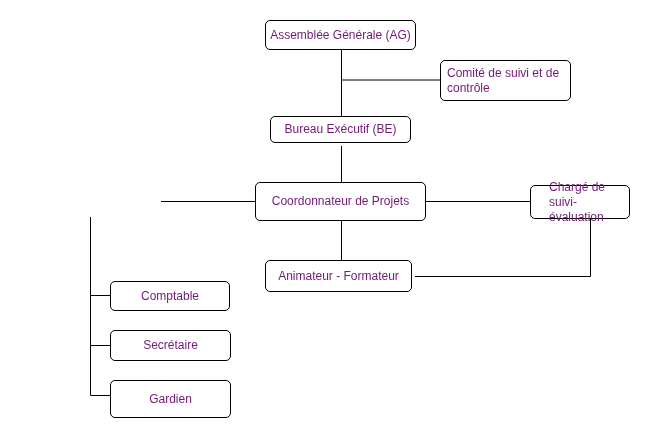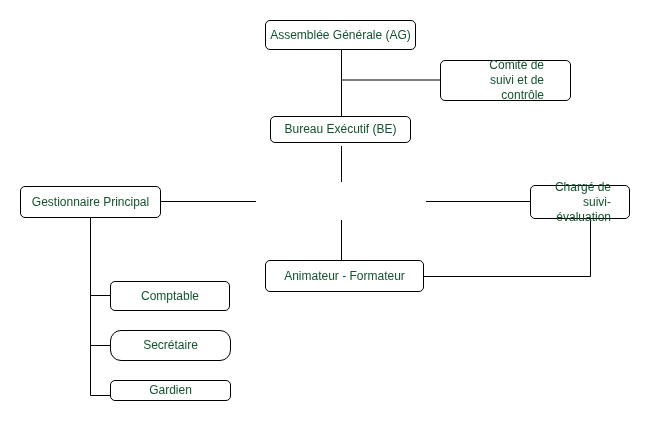--- a/index.html
+++ b/index.html
@@ -1,20 +1,20 @@
 <!DOCTYPE html>
 <html><head>
   <meta charset="utf-8">
   <style>
     html, body { margin:0; padding:0; background:#ffffff; }
     #canvas { position:relative; width:670px; height:430px; background:#ffffff; overflow:hidden; font-family:"Liberation Sans", sans-serif; }
     svg.edges { position:absolute; left:0; top:0; width:670px; height:430px; }
     .node { position:absolute; box-sizing:border-box; border:1px solid #000; border-radius:5px; background:#fff;
-            display:flex; align-items:center; justify-content:center; text-align:right;
-            font-size:12px; color:#14532d; line-height:15px; padding:0 4px; }
+            display:flex; align-items:center; justify-content:center; text-align:left;
+            font-size:12px; color:#701a75; line-height:15px; padding:0 4px; }
   </style>
 </head>
 <body>
 
 <div id="canvas">
   <svg class="edges" viewBox="0 0 670 430">
     <g stroke="#000" stroke-width="1" fill="none">
       <path d="M341.5 49 V120"></path>
       <path d="M341.5 80 H441"></path>
       <path d="M341.5 146 V182"></path>
@@ -23,21 +23,21 @@
       <path d="M341.5 220 V261"></path>
       <path d="M590.5 218 V276.5 H415"></path>
       <path d="M90.5 217 V395.5"></path>
       <path d="M90.5 295.5 H111"></path>
       <path d="M90.5 345.5 H111"></path>
       <path d="M90.5 395.5 H111"></path>
     </g>
   </svg>
 
   <div class="node" style="left:265px;top:20px;width:151px;height:30px;">Assemblée Générale (AG)</div>
-  <div class="node" style="left:440px;top:60px;width:131px;height:41px;padding:0 26px;">Comité de suivi et de contrôle</div>
+  <div class="node" style="left:440px;top:60px;width:131px;height:41px;padding:0 6px;">Comité de suivi et de contrôle</div>
   <div class="node" style="left:270px;top:116px;width:141px;height:27px;">Bureau Exécutif (BE)</div>
-  <div class="node" style="left:20px;top:186px;width:141px;height:32px;">Gestionnaire Principal</div>
+  <div class="node" style="left:255px;top:182px;width:171px;height:39px;">Coordonnateur de Projets</div>
   <div class="node" style="left:530px;top:185px;width:100px;height:34px;padding:0 18px;">Chargé de suivi-évaluation</div>
-  <div class="node" style="left:265px;top:260px;width:159px;height:32px;">Animateur - Formateur</div>
+  <div class="node" style="left:265px;top:260px;width:147px;height:32px;">Animateur - Formateur</div>
   <div class="node" style="left:110px;top:281px;width:120px;height:30px;">Comptable</div>
-  <div class="node" style="left:110px;top:330px;width:121px;height:31px;border-radius:11px;">Secrétaire</div>
-  <div class="node" style="left:110px;top:380px;width:121px;height:21px;">Gardien</div>
+  <div class="node" style="left:110px;top:330px;width:121px;height:31px;">Secrétaire</div>
+  <div class="node" style="left:110px;top:380px;width:121px;height:38px;">Gardien</div>
 </div>
 
 </body></html>

